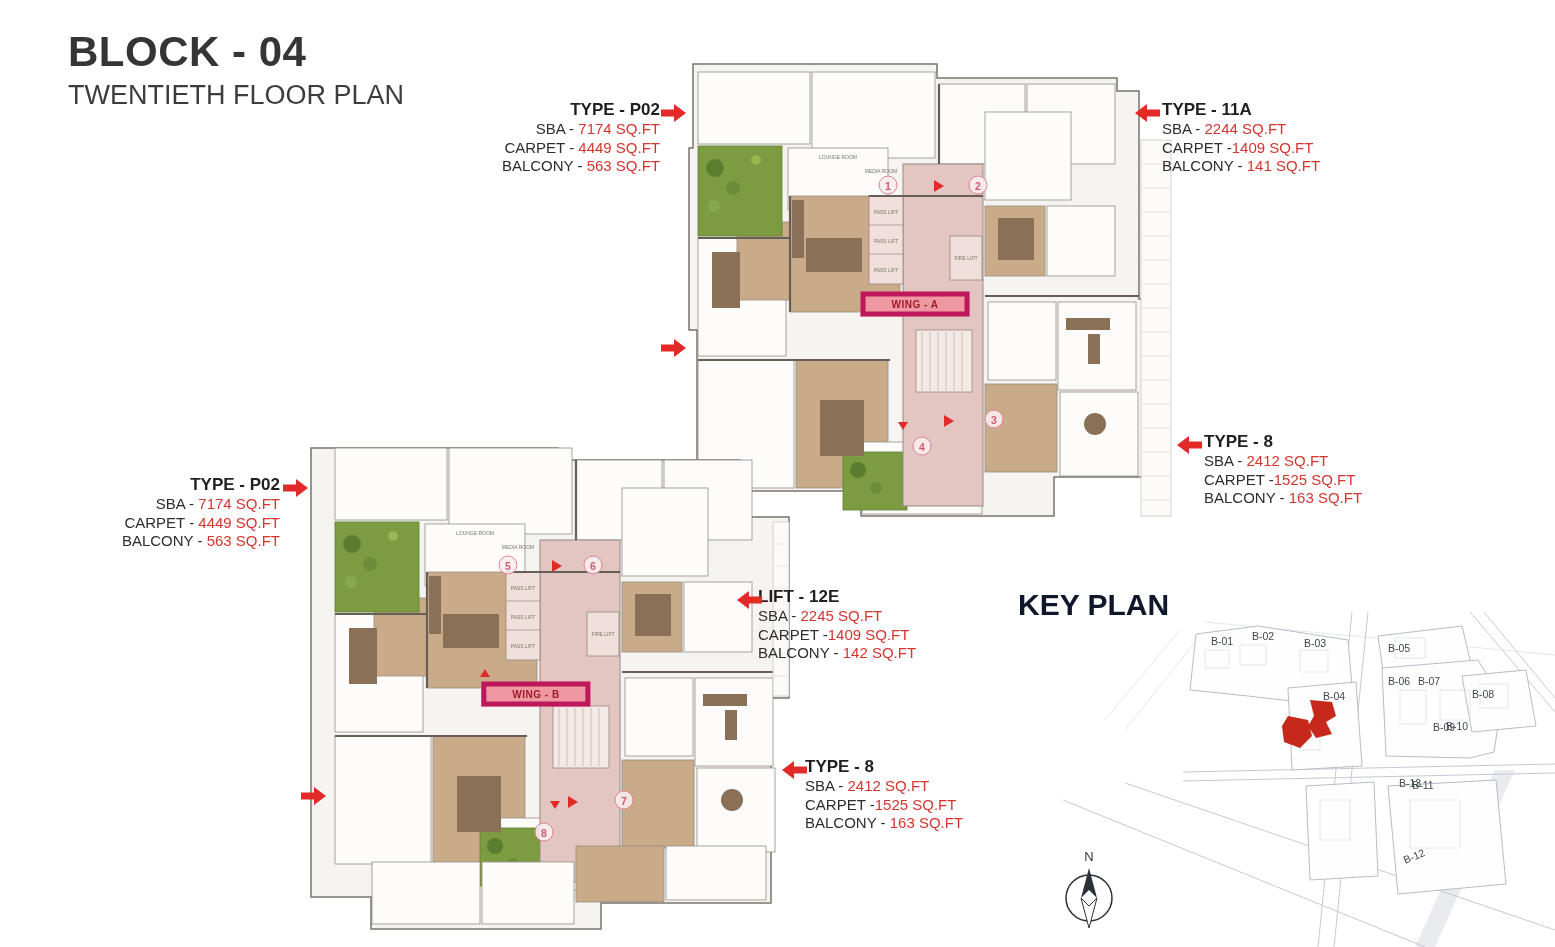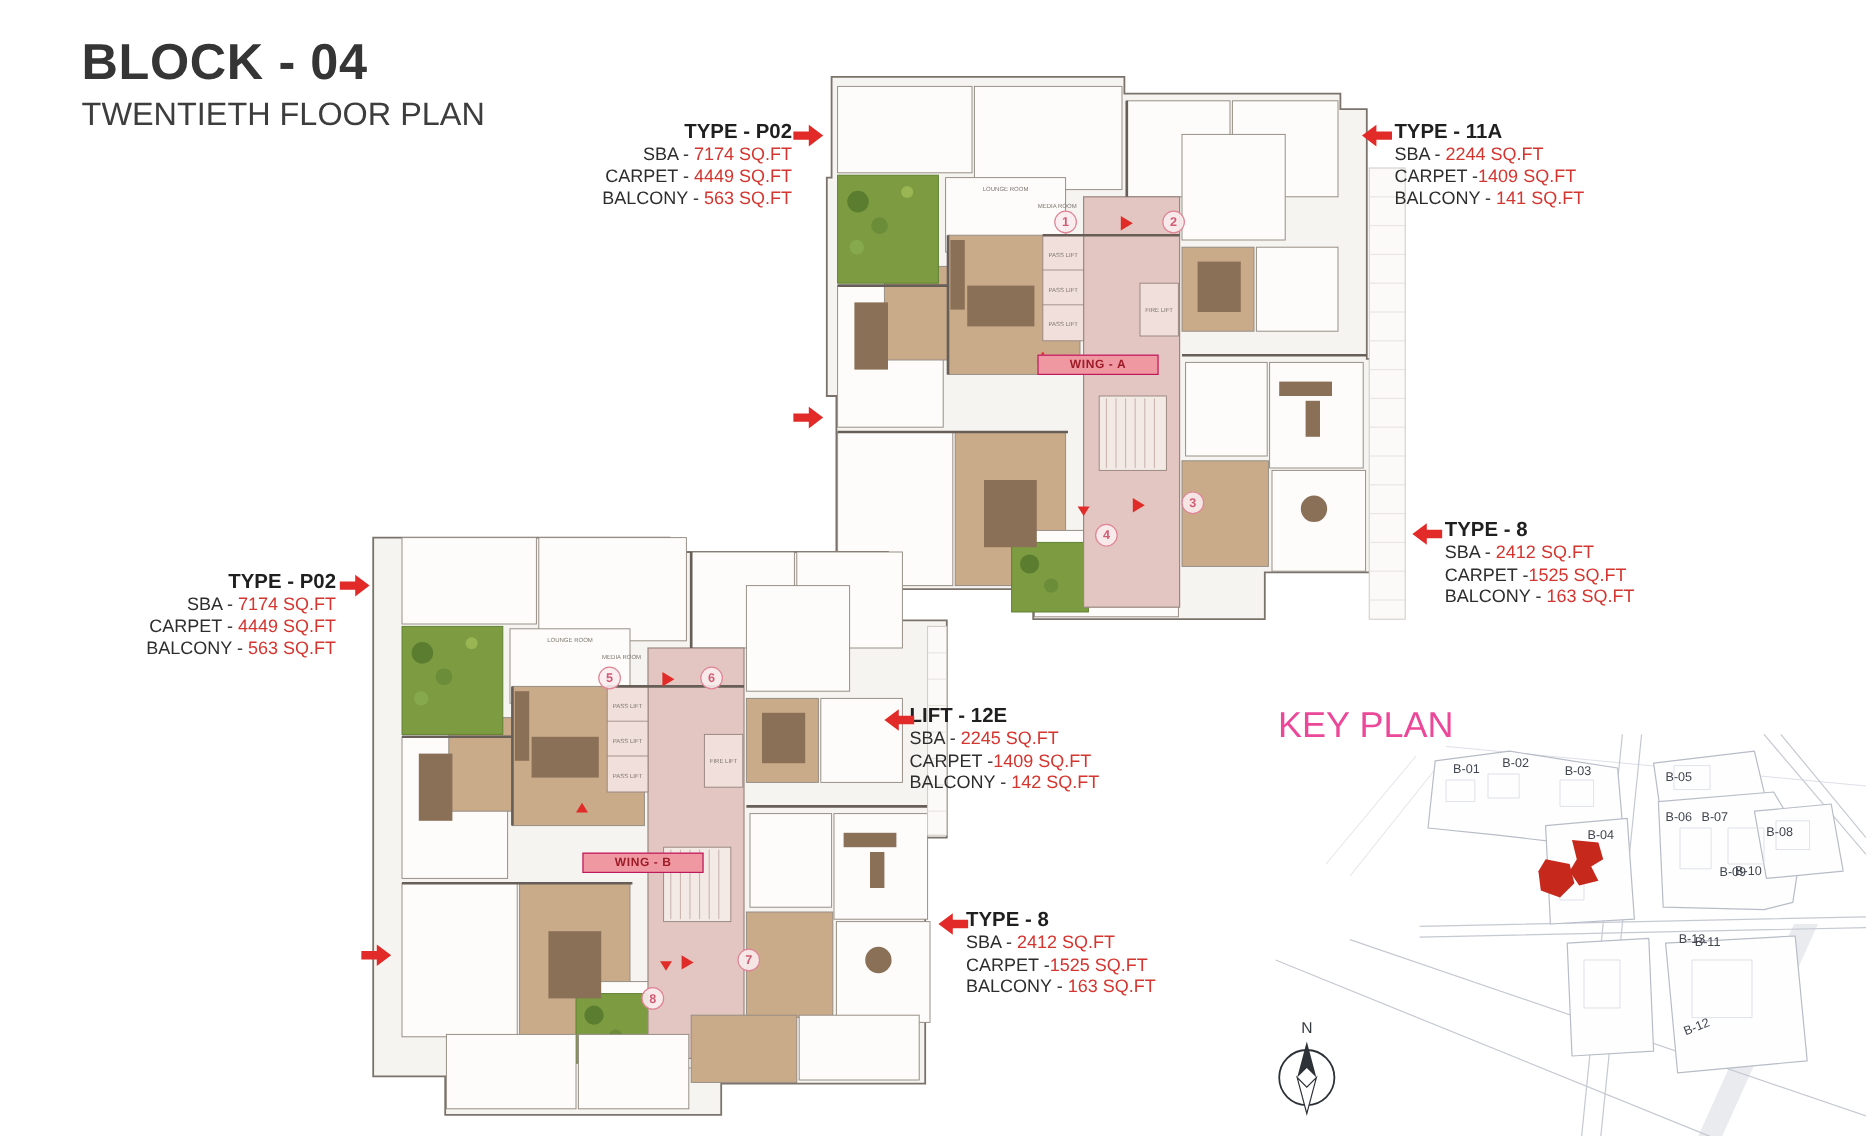--- a/index.html
+++ b/index.html
@@ -15,29 +15,29 @@
   .co{position:absolute;width:162px;}
   .co.r{text-align:right;}
   .co .t{font-size:17px;line-height:20px;font-weight:700;color:#1f1f1f;}
   .co .row{font-size:15px;line-height:18.5px;color:#2d2d2d;}
   .co .v{color:#d5352f;}
   .arr{position:absolute;}
   .arr path{fill:#e22b28;}
 
   
   .wing-tag{position:absolute;transform:translate(-50%,-50%);background:#f098a2;
-            border:1px solid #be185d;color:#9e1c28;font-size:10px;font-weight:700;
+            border:5px solid #be185d;color:#9e1c28;font-size:10px;font-weight:700;
             padding:2px 26px;letter-spacing:.5px;white-space:nowrap;}
   .unit-marker{position:absolute;width:17px;height:17px;border-radius:50%;
                border:1.5px solid #e08495;background:rgba(250,236,238,.9);
                color:#d05c73;font-size:10.5px;font-weight:700;display:flex;
                align-items:center;justify-content:center;transform:translate(-50%,-50%);}
 
   
-  .kp-title{position:absolute;left:1065px;top:588px;font-size:30px;font-weight:400;color:#ec4899;}
+  .kp-title{position:absolute;left:1018px;top:588px;font-size:30px;font-weight:700;color:#0f172a;}
   .kp-label{position:absolute;font-size:10.5px;color:#41464f;transform:translate(-50%,-50%);white-space:nowrap;}
   .kp-label.rot{transform:translate(-50%,-50%) rotate(-22deg);}
   .north-n{position:absolute;left:1089px;top:856px;transform:translate(-50%,-50%);
            font-size:13px;color:#33383f;font-weight:400;}
 
   
   svg{position:absolute;left:0;top:0;}
   .fp{fill:#f6f4f0;stroke:#7b736b;stroke-width:1.5;}
   .rm{fill:#fdfcfa;stroke:#948c83;stroke-width:.8;}
   .rmb{fill:#c9ab8a;stroke:#948c83;stroke-width:.8;}
@@ -255,21 +255,21 @@
   </div>
   <svg class="arr" style="left:781px;top:760px;" width="26" height="20" viewBox="0 0 26 20">
       <path d="M26 6.5 H13 V1 L1 10 L13 19 V13.5 H26 Z"></path>
     </svg>
 
   <svg class="arr" style="left:301px;top:786px;" width="26" height="20" viewBox="0 0 26 20">
       <path d="M0 6.5 H13 V1 L25 10 L13 19 V13.5 H0 Z"></path>
     </svg>
 
   <div class="wing-tag" style="left:915px;top:304px;">WING - A</div>
-  <div class="wing-tag" style="left:536px;top:694px;margin-top:25px;">WING - B</div>
+  <div class="wing-tag" style="left:536px;top:694px;">WING - B</div>
 
   <div class="unit-marker" style="left:888px;top:185px;">1</div>
   <div class="unit-marker" style="left:978px;top:185px;">2</div>
   <div class="unit-marker" style="left:994px;top:419px;">3</div>
   <div class="unit-marker" style="left:922px;top:446px;">4</div>
   <div class="unit-marker" style="left:508px;top:565px;">5</div>
   <div class="unit-marker" style="left:593px;top:565px;">6</div>
   <div class="unit-marker" style="left:624px;top:800px;">7</div>
   <div class="unit-marker" style="left:544px;top:832px;">8</div>
 

